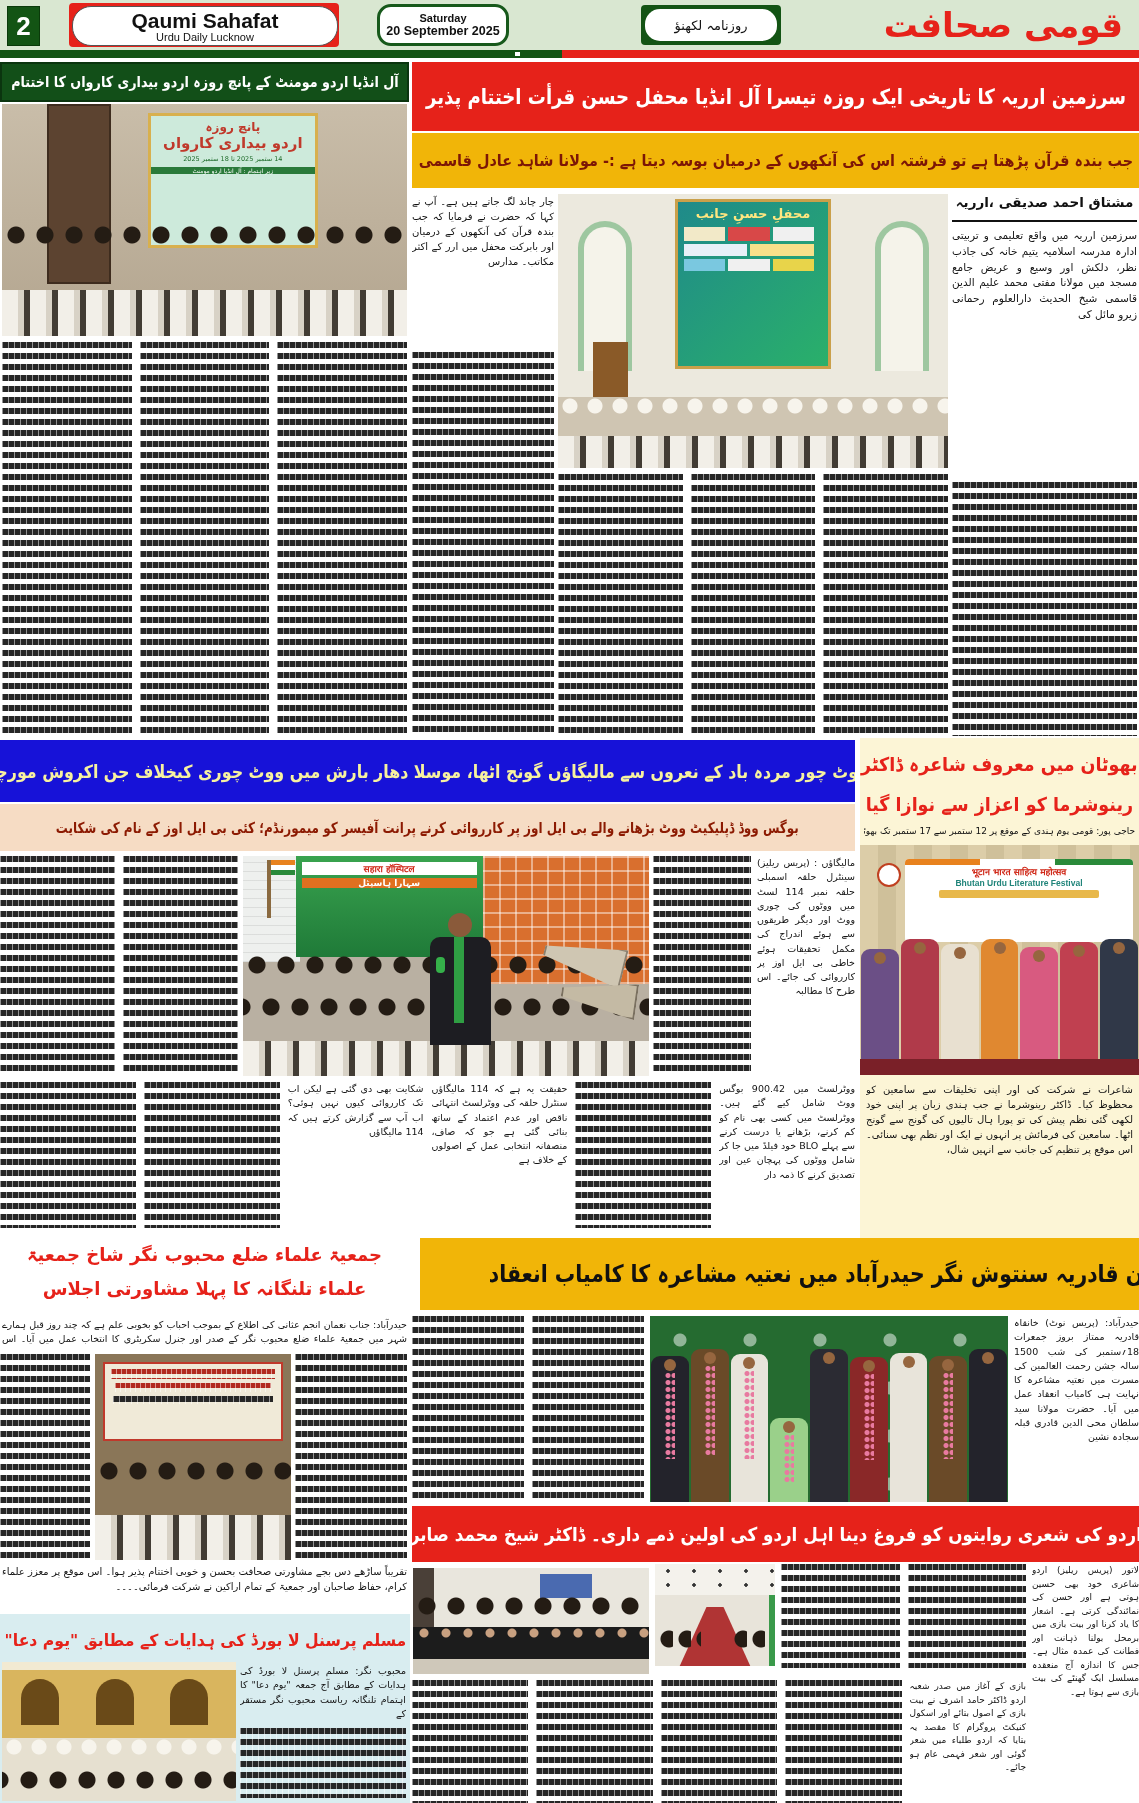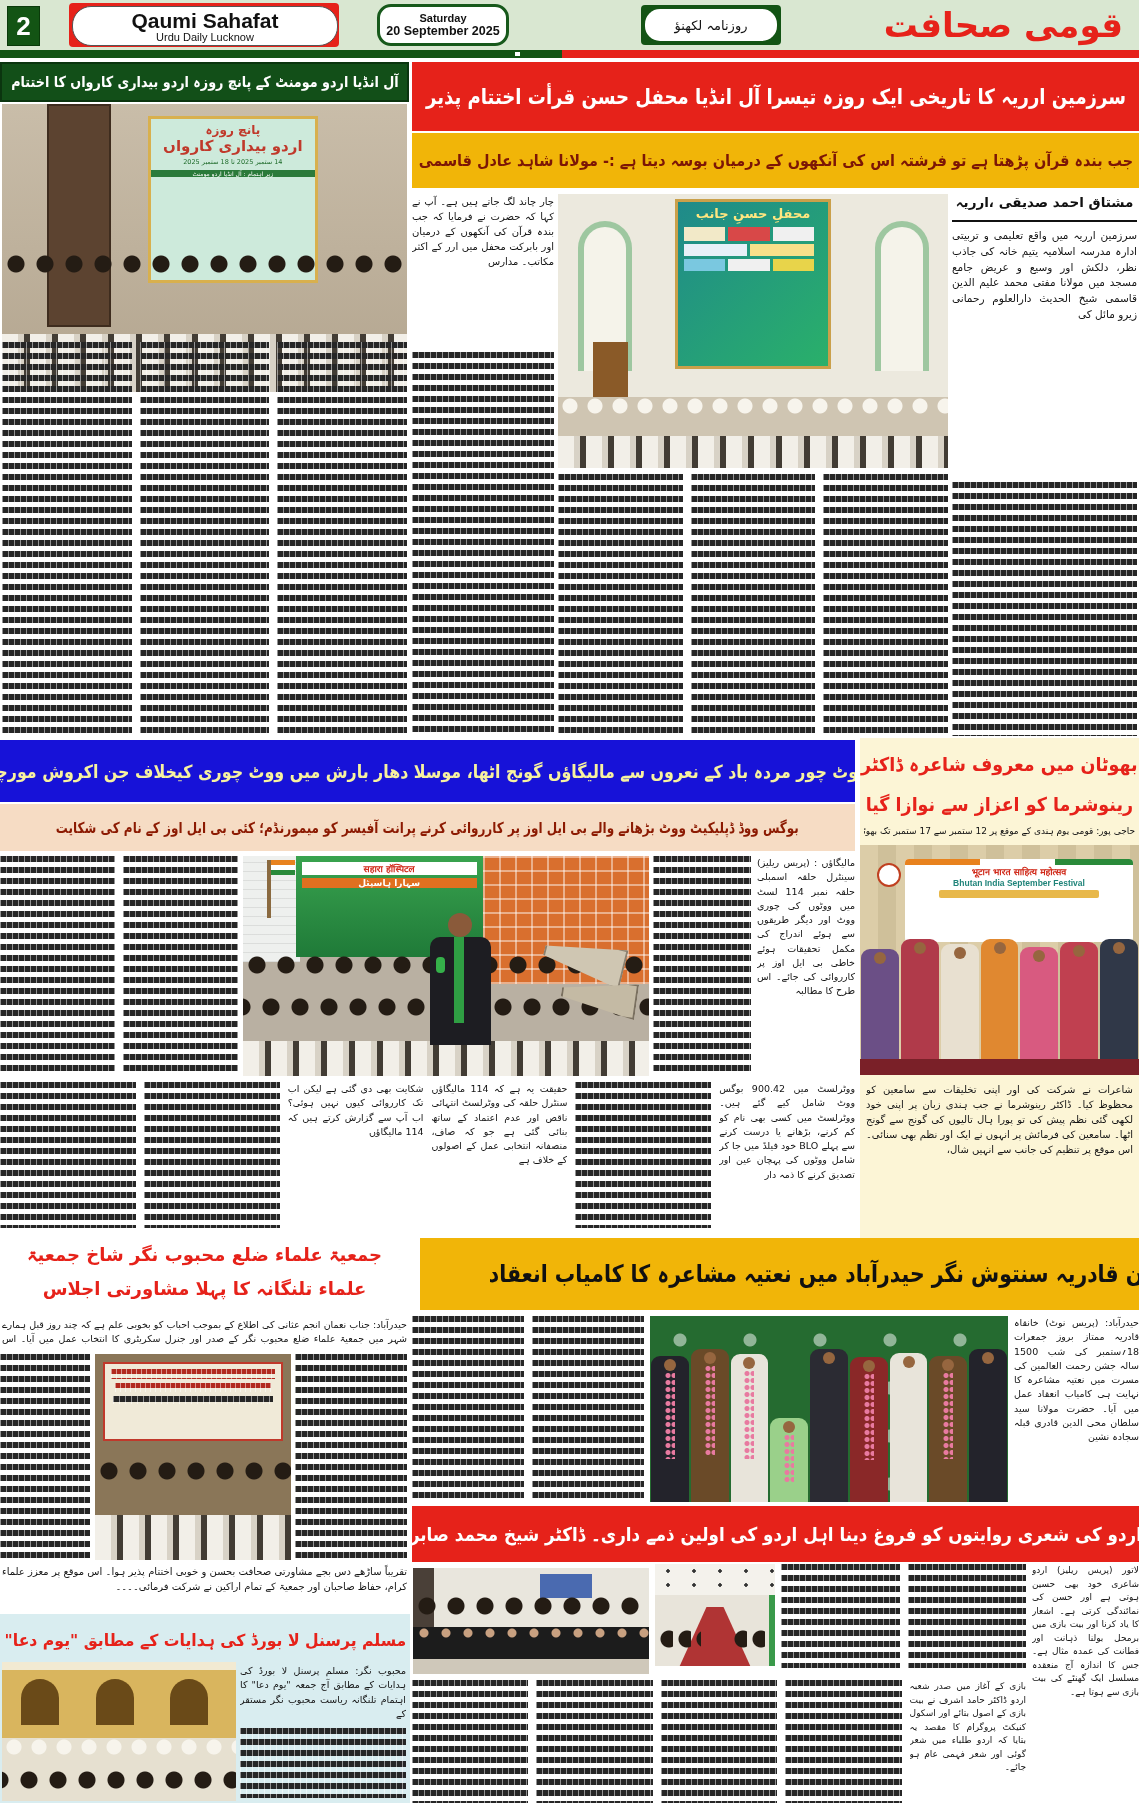--- a/index.html
+++ b/index.html
@@ -56,21 +56,21 @@
     </div>
     <div class="abs u" style="right:16px;top:2px;width:260px;height:46px;display:flex;align-items:center;justify-content:flex-start;color:#e6221a;font-weight:bold;font-size:34px;">قومی صحافت</div>
   </div>
   <div class="abs" style="left:0;top:50px;width:562px;height:8px;background:#135414;"></div>
   <div class="abs" style="left:562px;top:50px;width:577px;height:8px;background:#e6221a;"></div>
   <div class="abs" style="left:515px;top:52px;width:5px;height:4px;background:#fff;"></div>
 
   <div class="abs hbar" style="left:0;top:62px;width:409px;height:40px;background:#124f18;border:2px solid #0b350f;box-sizing:border-box;color:#fff;font-size:15px;">
     <span style="transform:scaleX(.85);">آل انڈیا اردو مومنٹ کے پانچ روزہ اردو بیداری کارواں کا اختتام</span>
   </div>
-  <div class="ph" style="left:2px;top:104px;width:405px;height:288px;background:linear-gradient(#c9bda9,#b3a58f);">
+  <div class="ph" style="left:2px;top:104px;width:405px;height:232px;background:linear-gradient(#c9bda9,#b3a58f);">
     <div class="abs" style="left:11%;top:0;width:15%;height:76%;background:#5c4330;border:2px solid #3e2c1e;"></div>
     <div class="abs" style="left:36%;top:4%;width:42%;height:58%;background:#cdeadb;border:3px solid #d8b04e;box-sizing:border-box;text-align:center;">
       <div class="u" style="color:#c0392b;font-weight:bold;font-size:12px;margin-top:4px;">پانچ روزہ</div>
       <div class="u" style="color:#c0392b;font-weight:bold;font-size:15px;">اردو بیداری کارواں</div>
       <div class="u" style="color:#1e6b2a;font-size:6.5px;margin-top:3px;">14 ستمبر 2025 تا 18 ستمبر 2025</div>
       <div class="u" style="background:#2a7a3a;color:#fff;font-size:6px;margin-top:4px;">زیر اہتمام : آل انڈیا اردو مومنٹ</div>
     </div>
     <div class="abs headsrow" style="left:0;bottom:20%;width:100%;height:28%;"></div>
     <div class="abs shirtrow" style="left:0;bottom:0;width:100%;height:20%;"></div>
   </div>
@@ -168,21 +168,21 @@
     </div>
     <div class="u hbar" style="height:40px;color:#e6221a;font-size:19px;">
       <span style="transform:scaleX(.92);">رینوشرما کو اعزاز سے نوازا گیا</span>
     </div>
     <div class="u" style="height:16px;margin:2px 4px 0;font-size:9px;color:#111;overflow:hidden;white-space:nowrap;">حاجی پور: قومی یوم ہندی کے موقع پر 12 ستمبر سے 17 ستمبر تک بھوٹان کی دارالحکومت تھمپو</div>
   </div>
   <div class="ph" style="left:860px;top:845px;width:279px;height:230px;background:repeating-linear-gradient(90deg,#dccda8 0 18px,#cfc09a 18px 36px);">
     <div class="abs" style="left:16%;top:6%;width:82%;height:36%;background:#fff;border-radius:4px;overflow:hidden;">
       <div style="height:6px;background:linear-gradient(90deg,#e8821e 33%,#fff 33% 66%,#2a8a3a 66%);"></div>
       <div style="color:#d02818;font-weight:bold;font-size:9px;text-align:center;overflow:hidden;white-space:nowrap;">भूटान भारत साहित्य महोत्सव</div>
-      <div class="en" style="color:#20847a;font-weight:bold;font-size:8.5px;text-align:center;overflow:hidden;white-space:nowrap;">Bhutan India September Festival</div>
+      <div class="en" style="color:#20847a;font-weight:bold;font-size:8.5px;text-align:center;overflow:hidden;white-space:nowrap;">Bhutan Urdu Literature Festival</div>
       <div style="margin:2px auto 0;width:70%;height:8px;background:#e8b84a;border-radius:2px;"></div>
     </div>
     <div class="abs" style="left:6%;top:8%;width:20px;height:20px;border-radius:50%;background:#fff;border:2px solid #c04020;"></div>
     <div class="abs" style="left:0;bottom:7%;width:100%;height:52%;display:flex;align-items:flex-end;">
       <div class="person" style="background:#6b4f86;height:92%;">
           <div class="head"></div>
         </div>
       <div class="person" style="background:#b03a4a;height:100%;">
           <div class="head"></div>
         </div>

